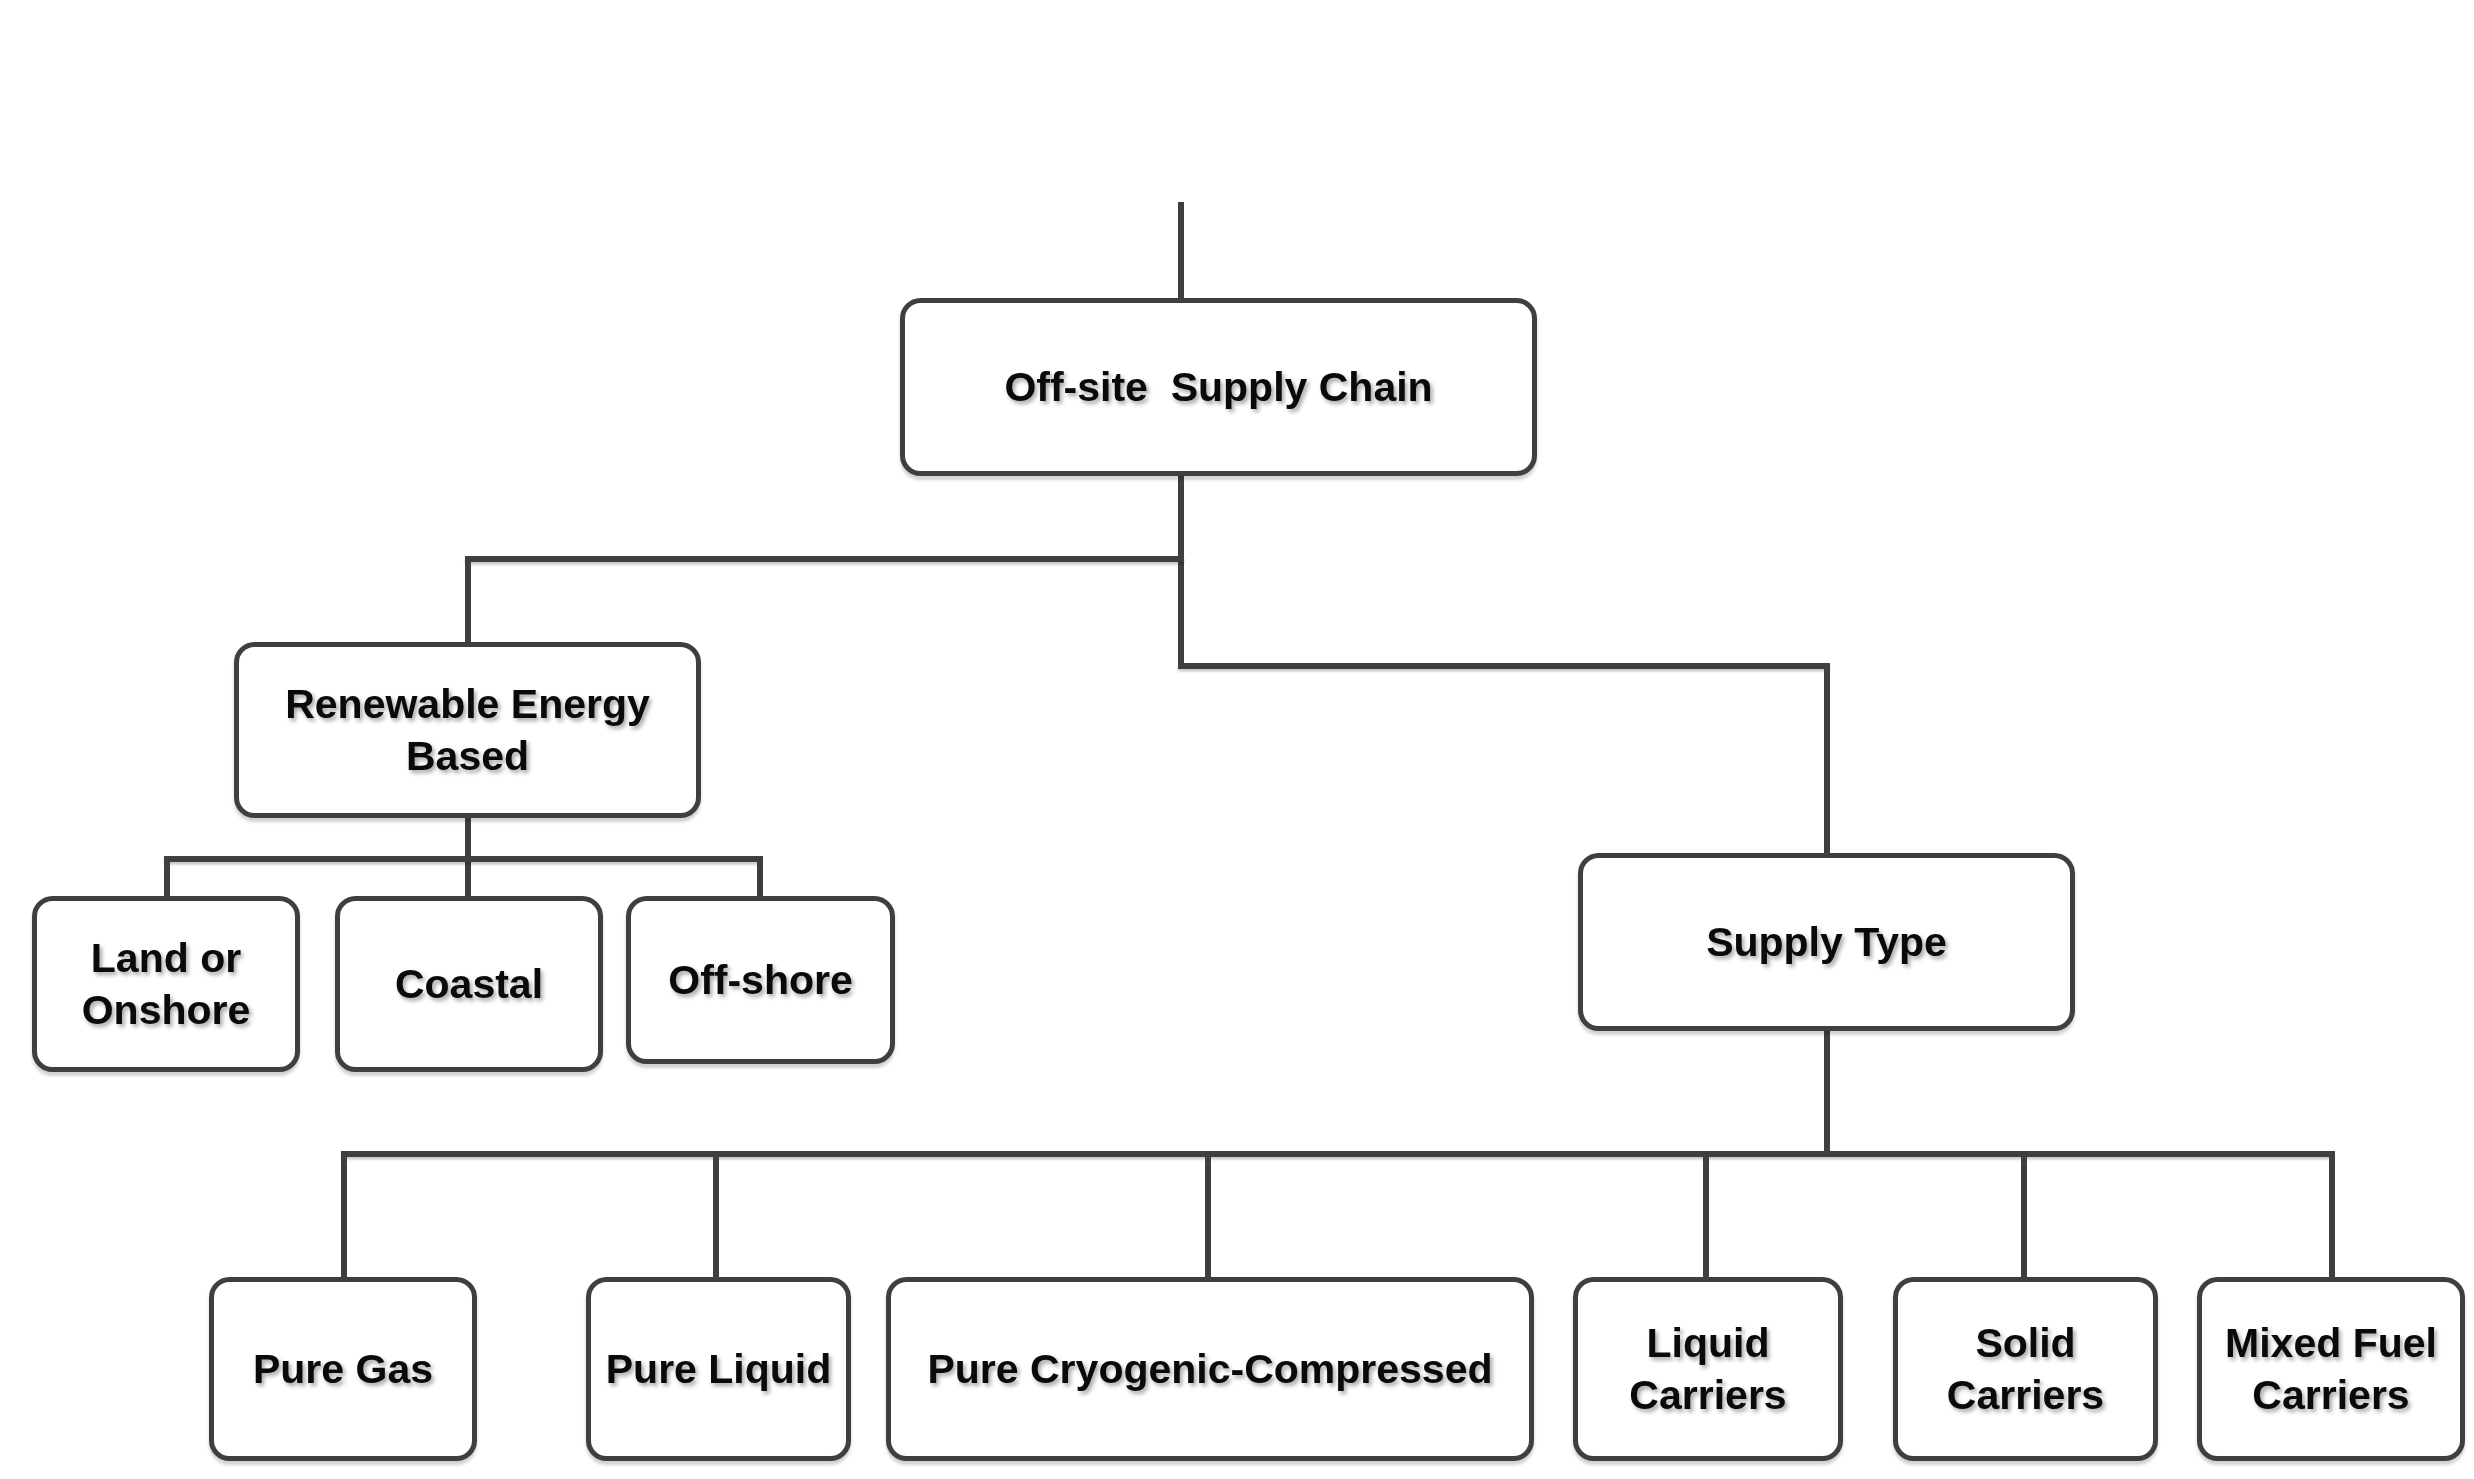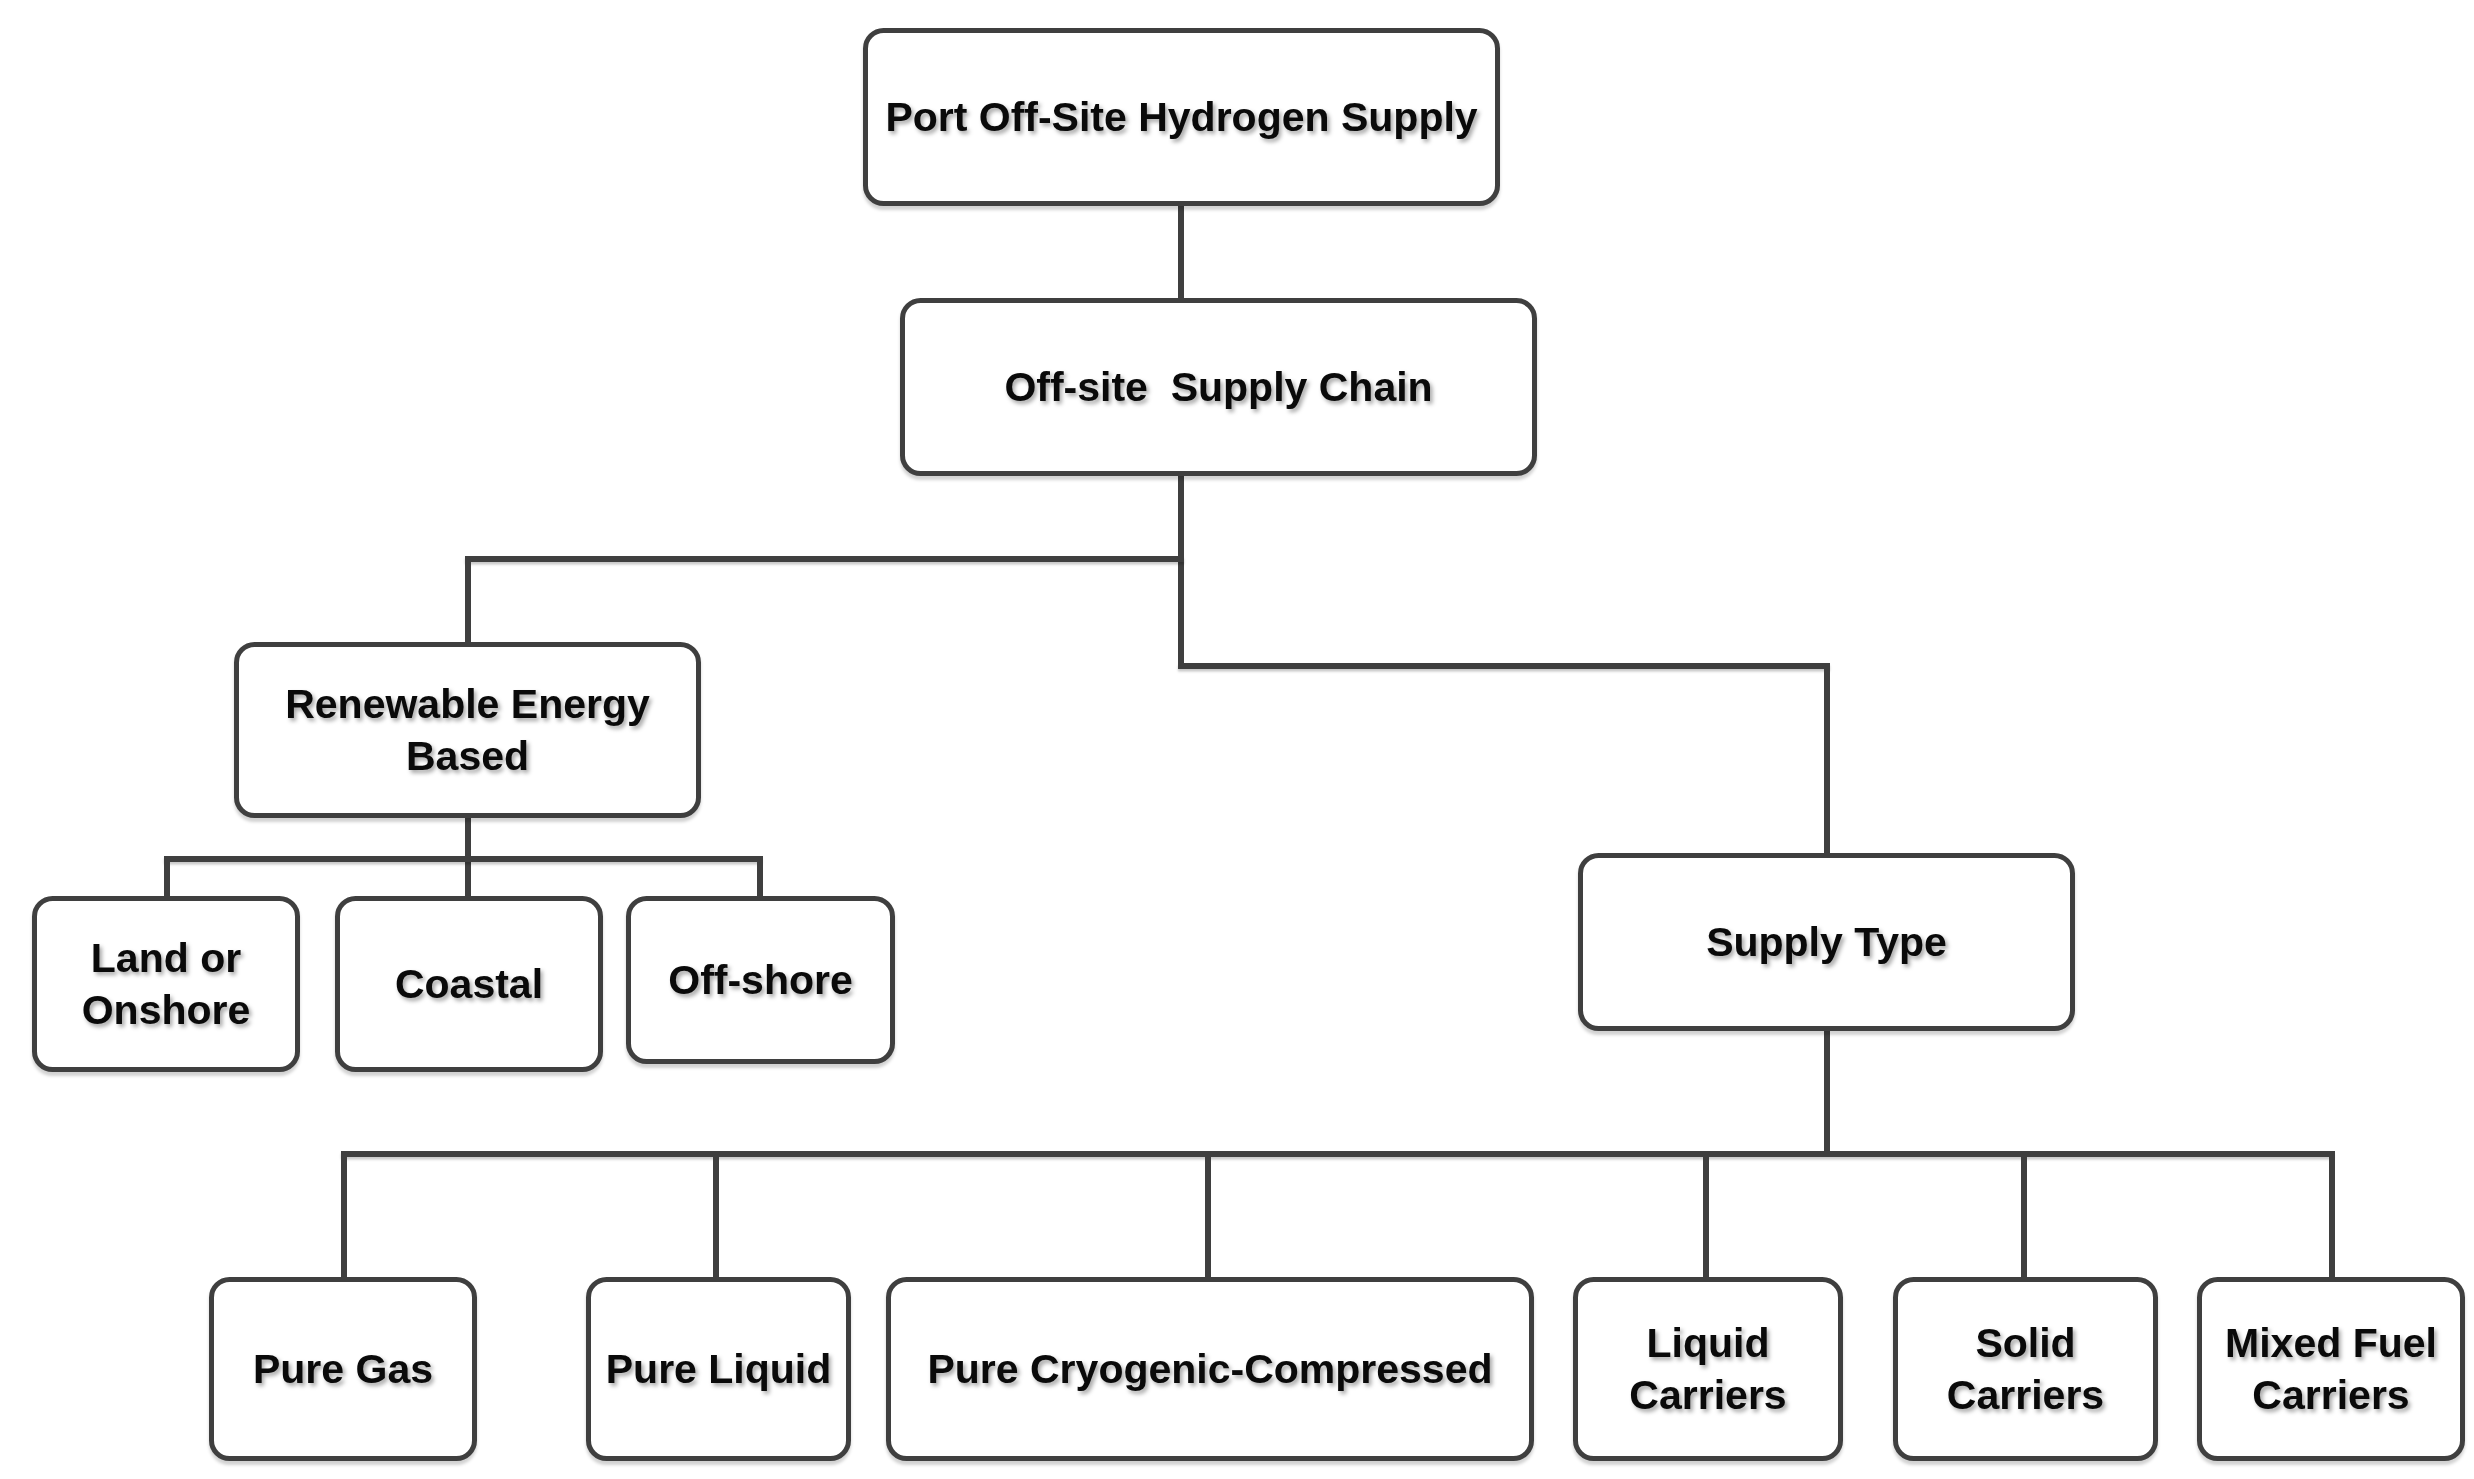--- a/index.html
+++ b/index.html
@@ -63,21 +63,20 @@
 
   <div class="conn v" style="left:1824px; top:1027px; height:130px;"></div>
   <div class="conn h" style="left:341px;  top:1151px; width:1993px;"></div>
   <div class="conn v" style="left:341px;  top:1151px; height:129px;"></div>
   <div class="conn v" style="left:713px;  top:1151px; height:129px;"></div>
   <div class="conn v" style="left:1205px; top:1151px; height:129px;"></div>
   <div class="conn v" style="left:1703px; top:1151px; height:129px;"></div>
   <div class="conn v" style="left:2021px; top:1151px; height:129px;"></div>
   <div class="conn v" style="left:2329px; top:1151px; height:129px;"></div>
 
-  <div class="box oneline" style="left:863px; top:28px; width:637px; height:178px;">Port Off-Site Hydrogen Supply</div>
 
   <div class="box oneline" style="left:863px; top:298px; width:637px; height:178px;margin-left:37px;">Off-site  Supply Chain</div>
 
   <div class="box" style="left:234px; top:642px; width:467px; height:176px;">Renewable Energy Based</div>
 
   <div class="box" style="left:32px; top:896px; width:268px; height:176px;">Land or Onshore</div>
 
   <div class="box oneline" style="left:335px; top:896px; width:268px; height:176px;">Coastal</div>
 
   <div class="box oneline" style="left:626px; top:896px; width:269px; height:168px;text-align:center;">Off-shore</div>

